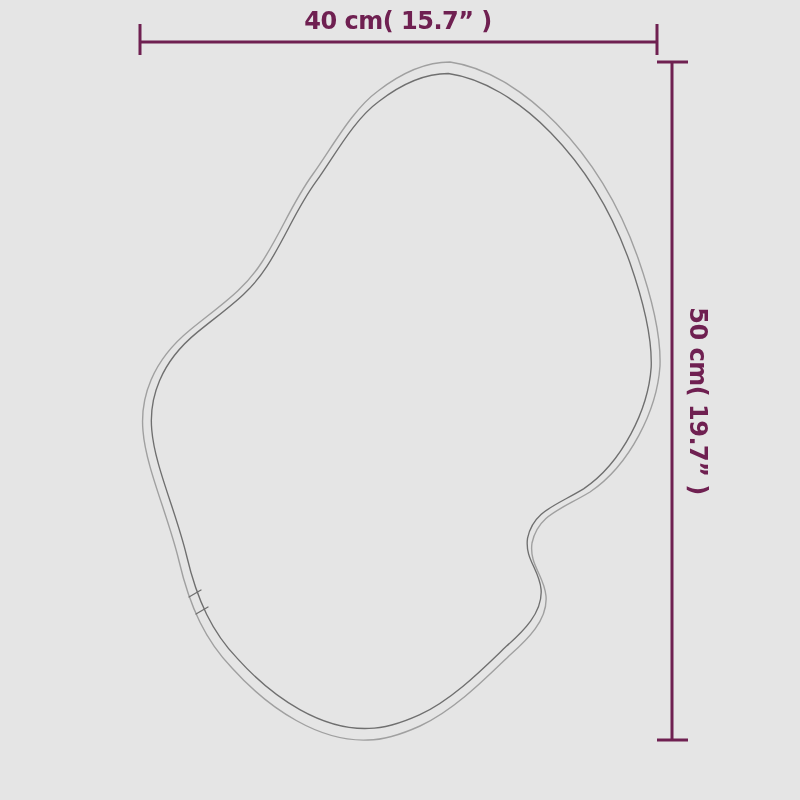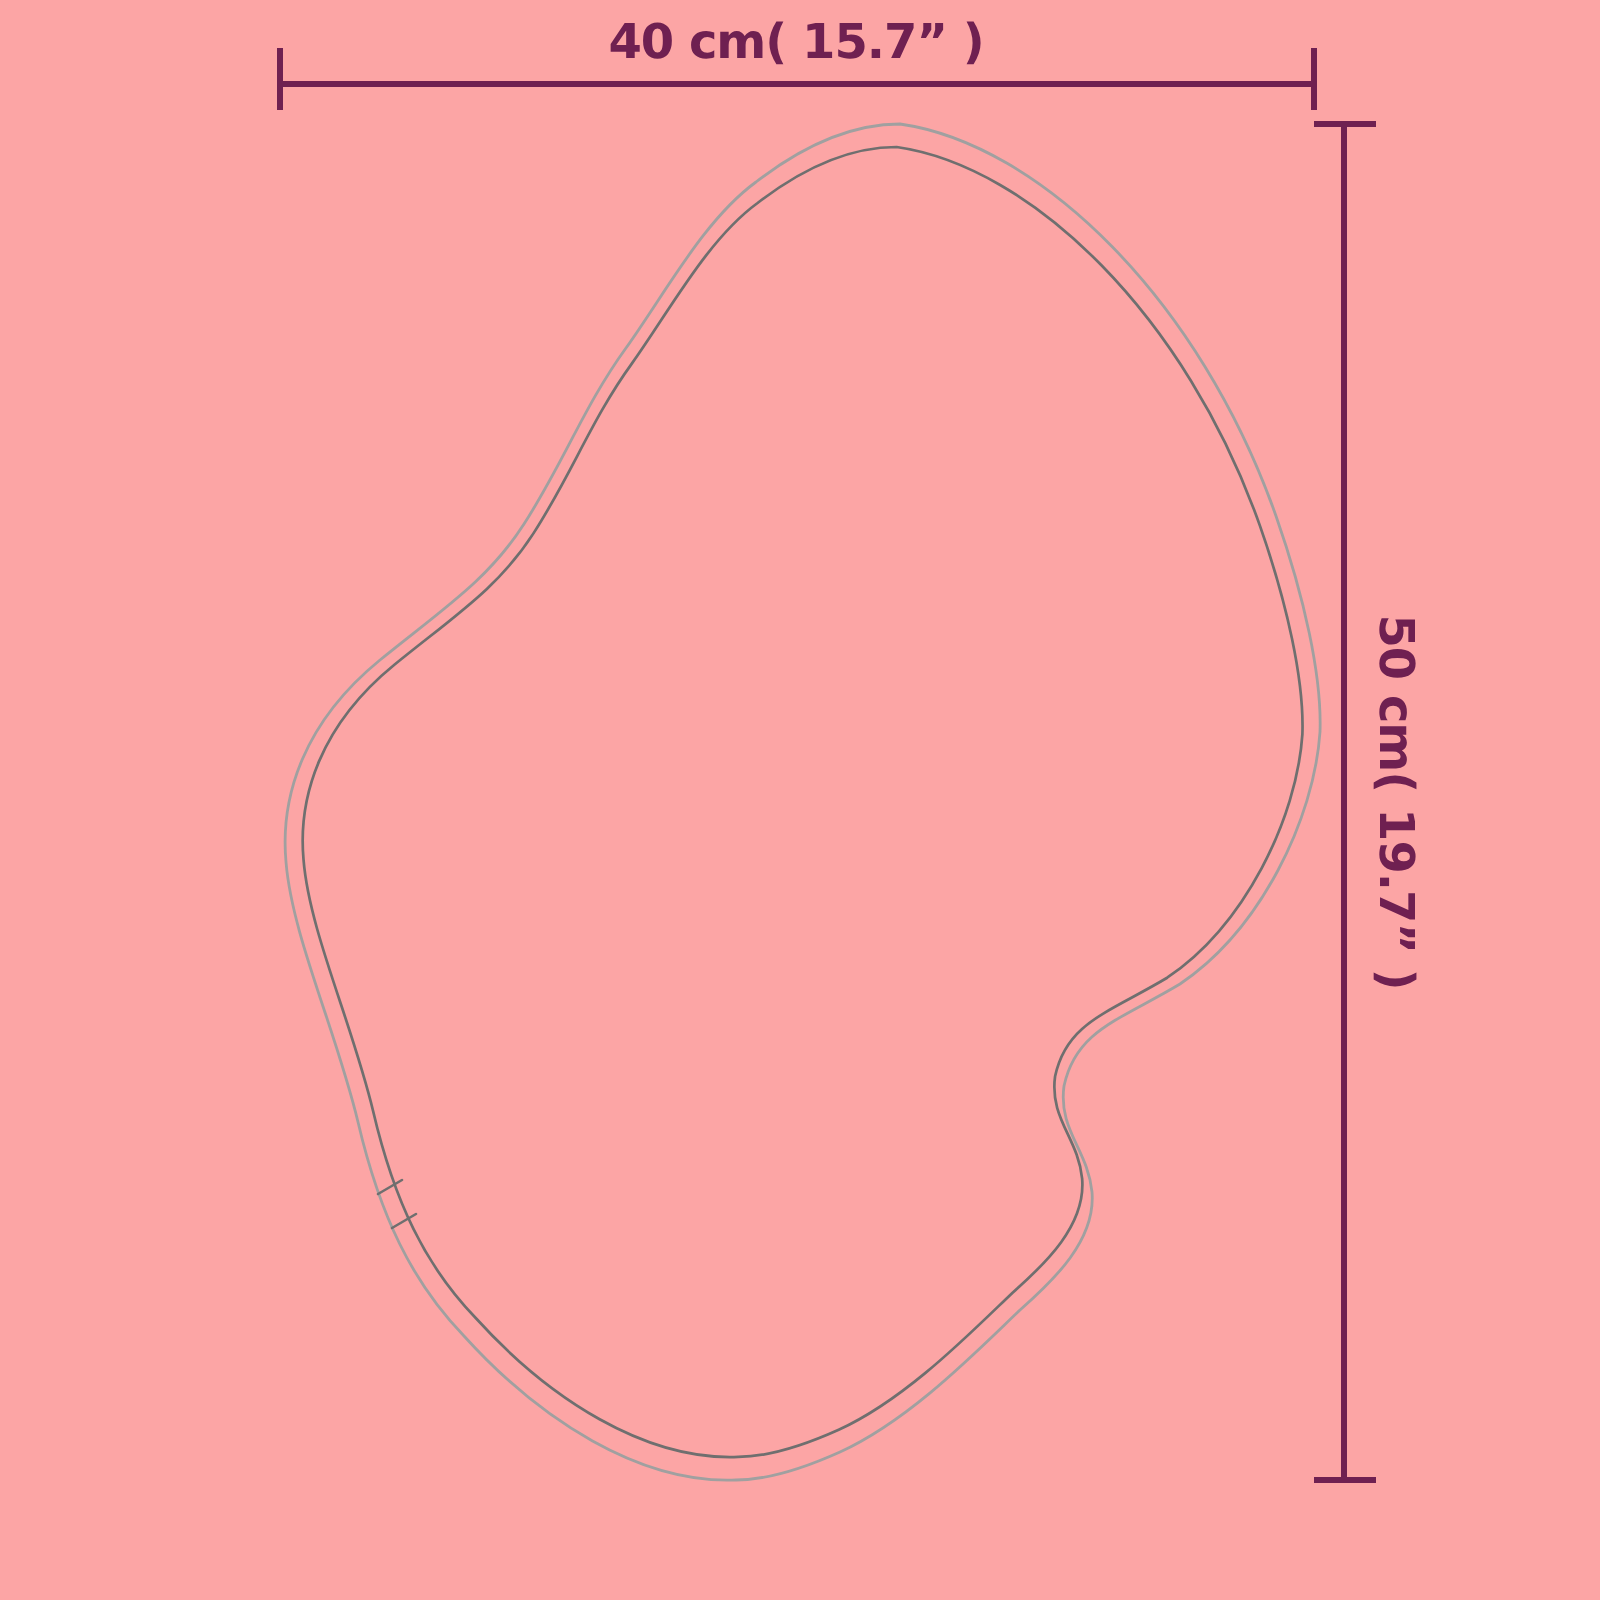--- a/index.html
+++ b/index.html
@@ -39,21 +39,21 @@
     width: 400px;
     height: 28px;
     line-height: 28px;
     transform: rotate(90deg);
     transform-origin: center center;
   }
 </style>
 </head>
 <body>
 
-<div class="canvas" style="background-color: #fca5a5;">
+<div class="canvas" style="background-color: #e5e5e5;">
 
   <svg class="diagram-svg" width="800" height="800" viewBox="0 0 800 800">
 
     <path fill="none" stroke-width="1.4" stroke-linecap="round" d="M 450 62
              C 520 72 600 150 638 258
              C 652 298 661 338 660 366
              C 657 410 630 465 590 492
              C 560 510 538 515 532 543
              C 529 565 544 575 546 596
              C 548 620 527 640 510 655

